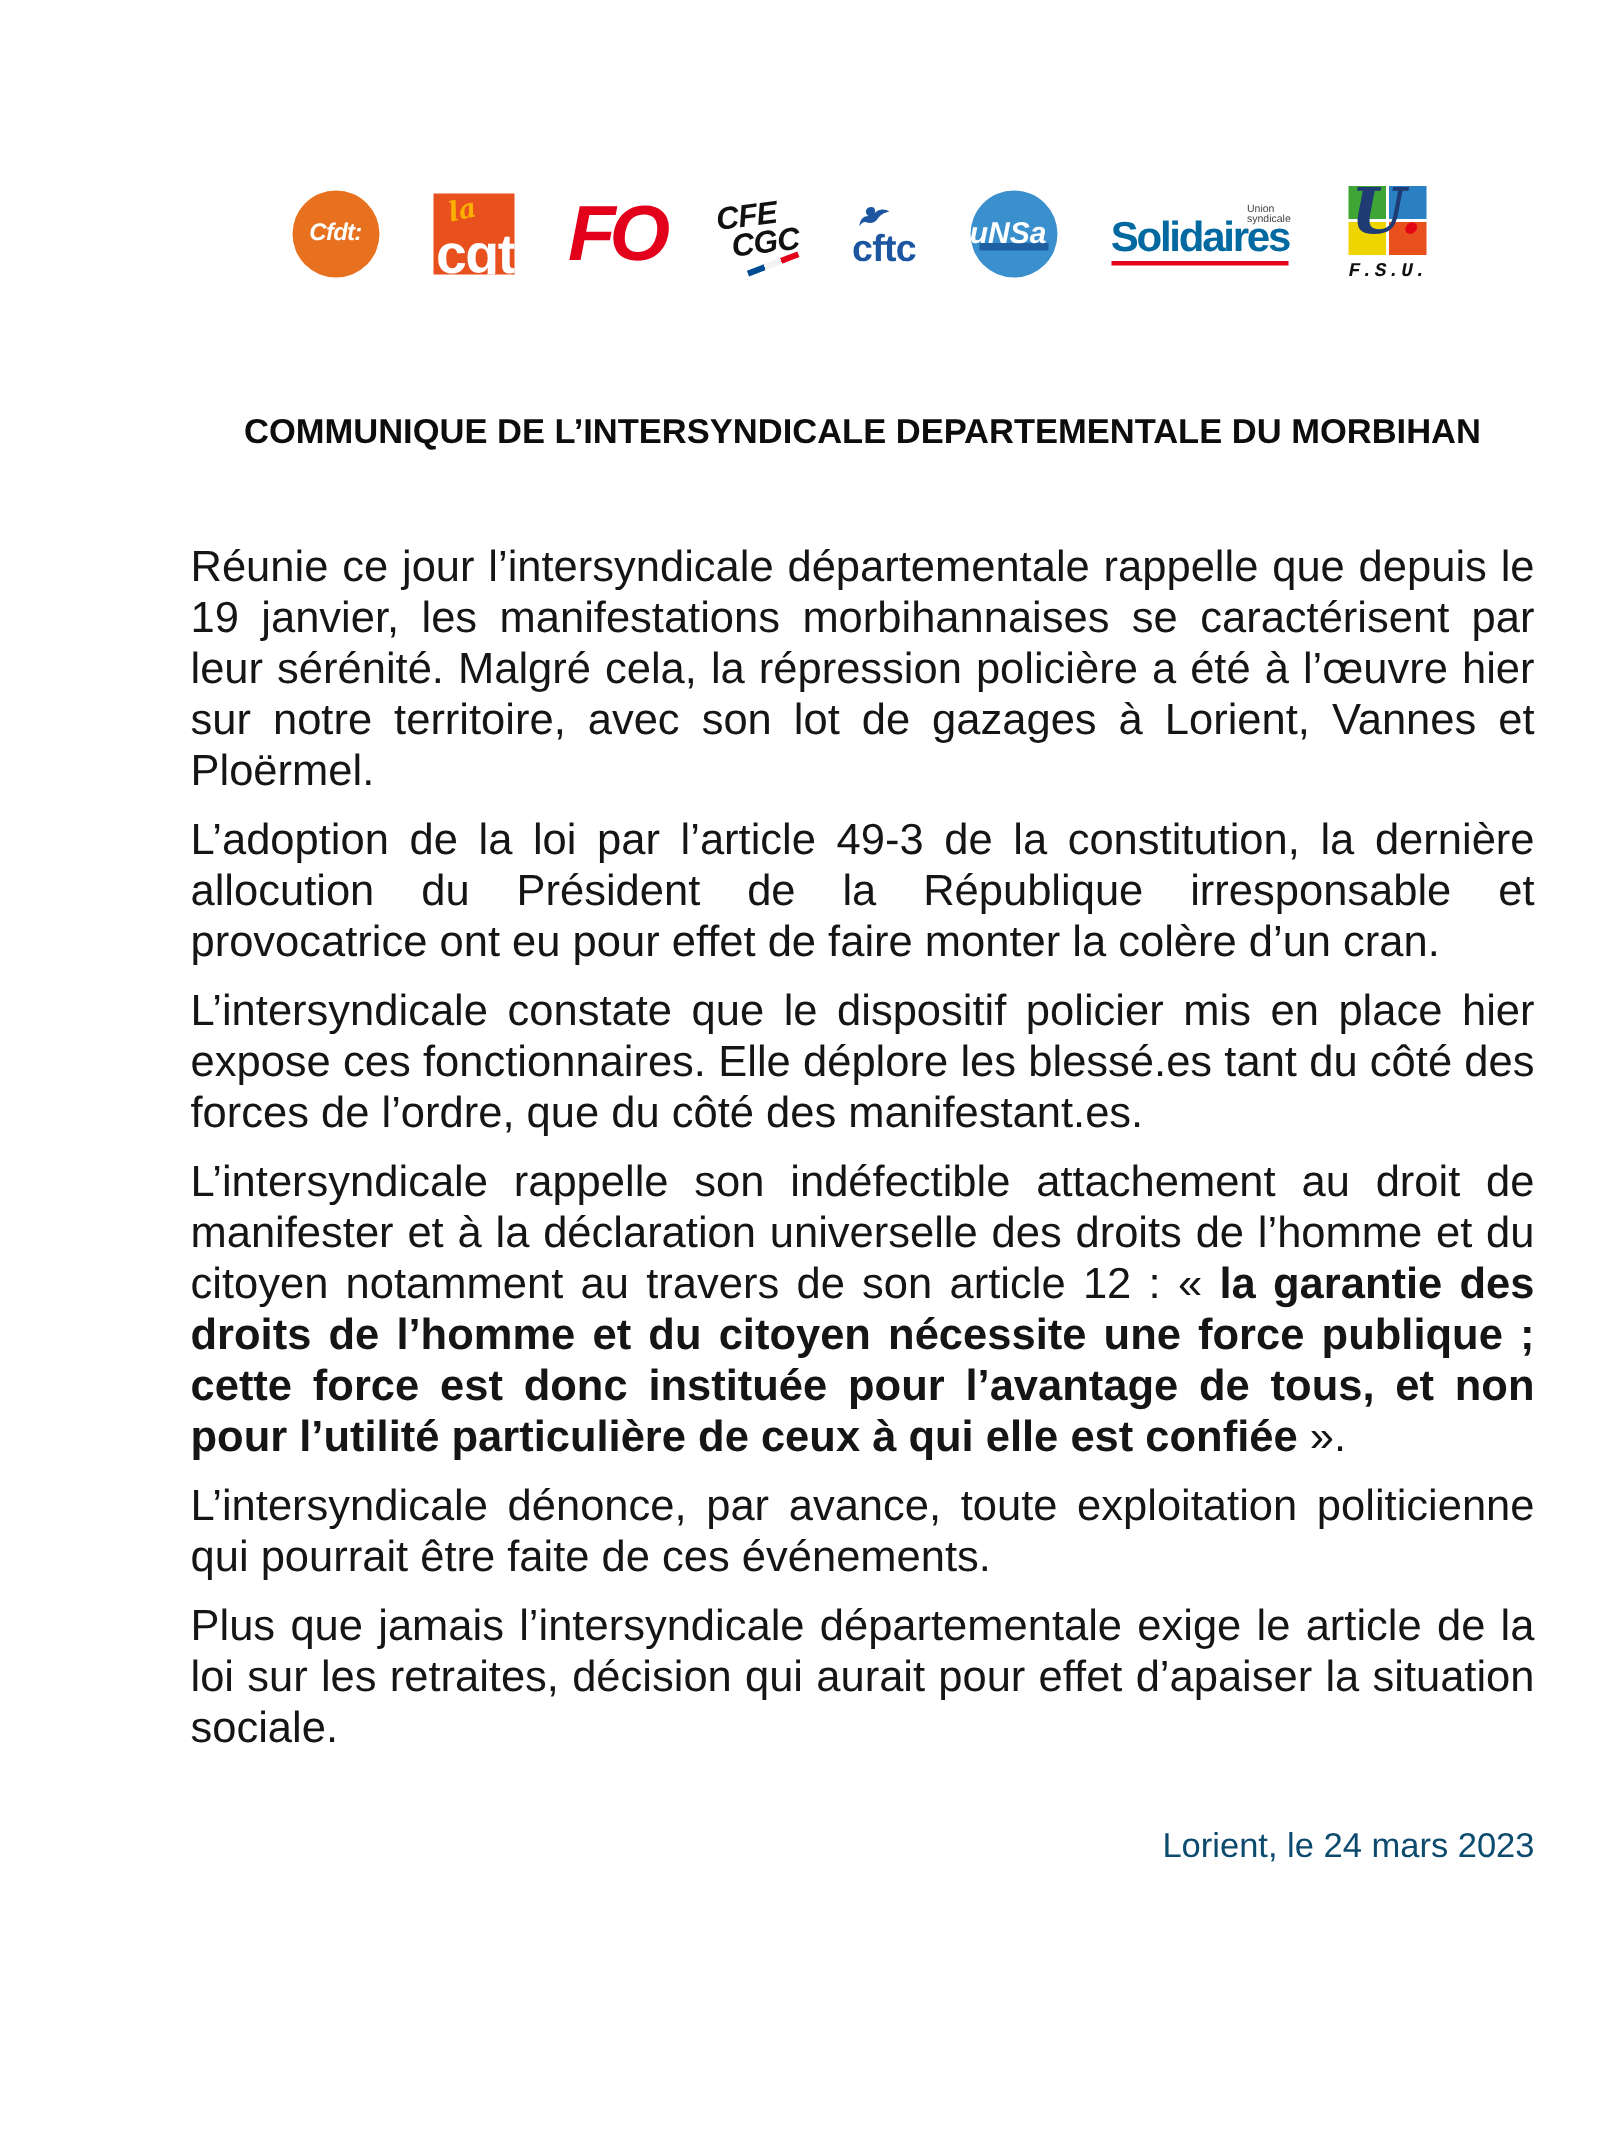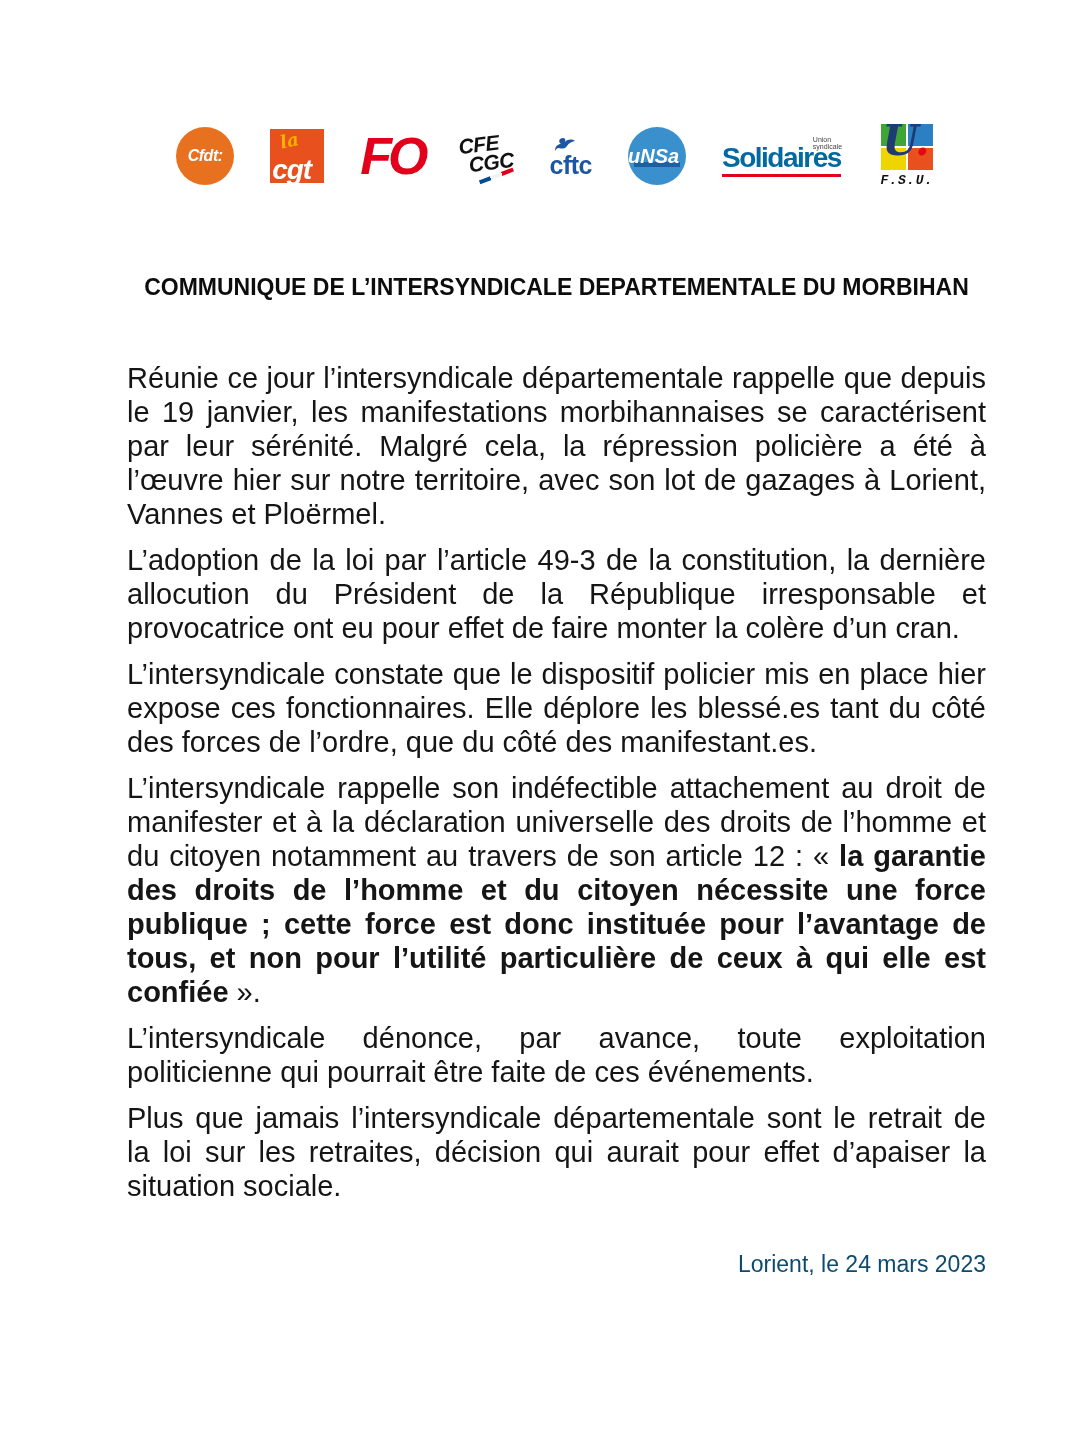--- a/index.html
+++ b/index.html
@@ -4,21 +4,21 @@
 <style>
   html,body { margin:0; padding:0; background:#ffffff; }
   .page {
     position:relative;
     width:1076px; height:1434px;
     margin:0 auto;
     background:#ffffff;
     font-family:"Liberation Sans", sans-serif;
     color:#151515;
     box-sizing:border-box;
-    padding:106px 90px 0 127px;
+    padding:106px 53px 0 127px;
     overflow:hidden;
   }
 
   
   .logo-row {
     display:flex; align-items:center; justify-content:center;
     gap:36px; height:100px;
   }
   .logo-row > div { flex:0 0 auto; }
 
@@ -30,21 +30,21 @@
   .logo-cfdt .cfdt-label { color:#fff; font-weight:bold; font-style:italic; font-size:16px; letter-spacing:-0.5px; }
 
   .logo-cgt { width:54px; height:54px; background:#E8501E; position:relative; overflow:hidden; }
   .logo-cgt .cgt-la {
     position:absolute; top:1px; left:10px;
     color:#F9B000; font-family:"DejaVu Serif", serif;
     font-style:italic; font-weight:bold; font-size:18px; transform:rotate(-12deg);
   }
   .logo-cgt .cgt-label {
     position:absolute; bottom:0px; left:2px;
-    color:#fff; font-weight:bold; font-size:28px; line-height:26px; letter-spacing:-1px;font-style:italic;
+    color:#fff; font-weight:bold; font-size:37px; line-height:26px; letter-spacing:-1px;
   }
 
   .logo-fo .fo-label {
     font-size:52px; font-weight:bold; font-style:italic;
     color:#E2001A; letter-spacing:-4px; line-height:52px;
   }
 
   .logo-cfecgc { transform:rotate(-7deg); }
   .logo-cfecgc .cfe-line { font-weight:bold; font-style:italic; font-size:21px; line-height:19px; color:#111; letter-spacing:-0.5px; }
   .logo-cfecgc .cfe-line.l2 { margin-left:8px; }
@@ -175,17 +175,17 @@
   </div>
 
   <div class="title">COMMUNIQUE DE L’INTERSYNDICALE DEPARTEMENTALE DU MORBIHAN</div>
 
   <div class="doc">
     <p>Réunie ce jour l’intersyndicale départementale rappelle que depuis le 19 janvier, les manifestations morbihannaises se caractérisent par leur sérénité. Malgré cela, la répression policière a été à l’œuvre hier sur notre territoire, avec son lot de gazages à Lorient, Vannes et Ploërmel.</p>
     <p>L’adoption de la loi par l’article 49-3 de la constitution, la dernière allocution du Président de la République irresponsable et provocatrice ont eu pour effet de faire monter la colère d’un cran.</p>
     <p>L’intersyndicale constate que le dispositif policier mis en place hier expose ces fonctionnaires. Elle déplore les blessé.es tant du côté des forces de l’ordre, que du côté des manifestant.es.</p>
     <p><span>L’intersyndicale rappelle son indéfectible attachement au droit de manifester et à la déclaration universelle des droits de l’homme et du citoyen notamment au travers de son article 12 : « </span><strong>la garantie des droits de l’homme et du citoyen nécessite une force publique ; cette force est donc instituée pour l’avantage de tous, et non pour l’utilité particulière de ceux à qui elle est confiée</strong><span> ».</span></p>
     <p>L’intersyndicale dénonce, par avance, toute exploitation politicienne qui pourrait être faite de ces événements.</p>
-    <p>Plus que jamais l’intersyndicale départementale sont le retrait de la loi sur les retraites, décision qui aurait pour effet d’apaiser la situation sociale.</p>
+    <p>Plus que jamais l’intersyndicale départementale exige le article de la loi sur les retraites, décision qui aurait pour effet d’apaiser la situation sociale.</p>
     <div class="date-line">Lorient, le 24 mars 2023</div>
   </div>
 
 </div>
 
 </body></html>

